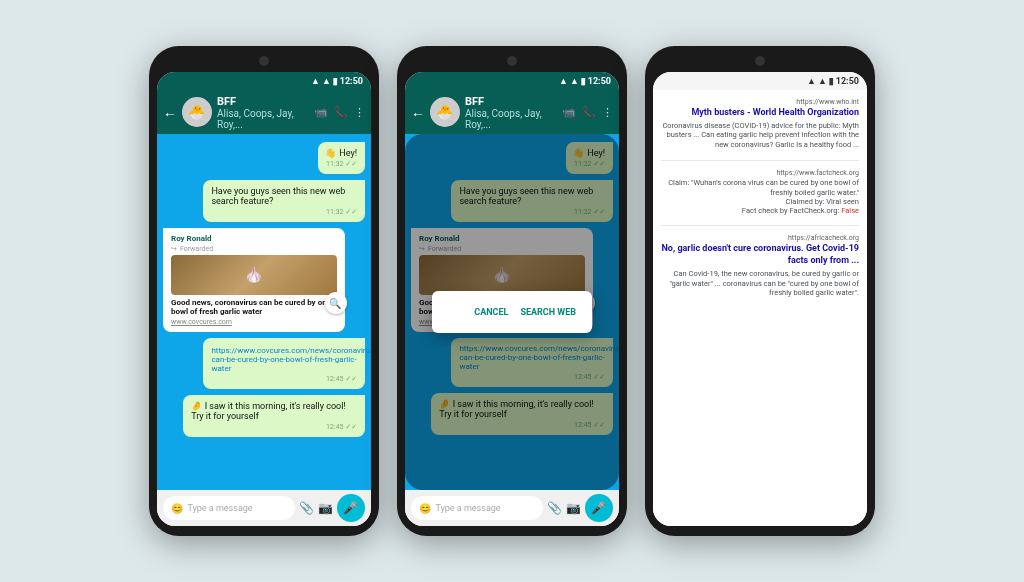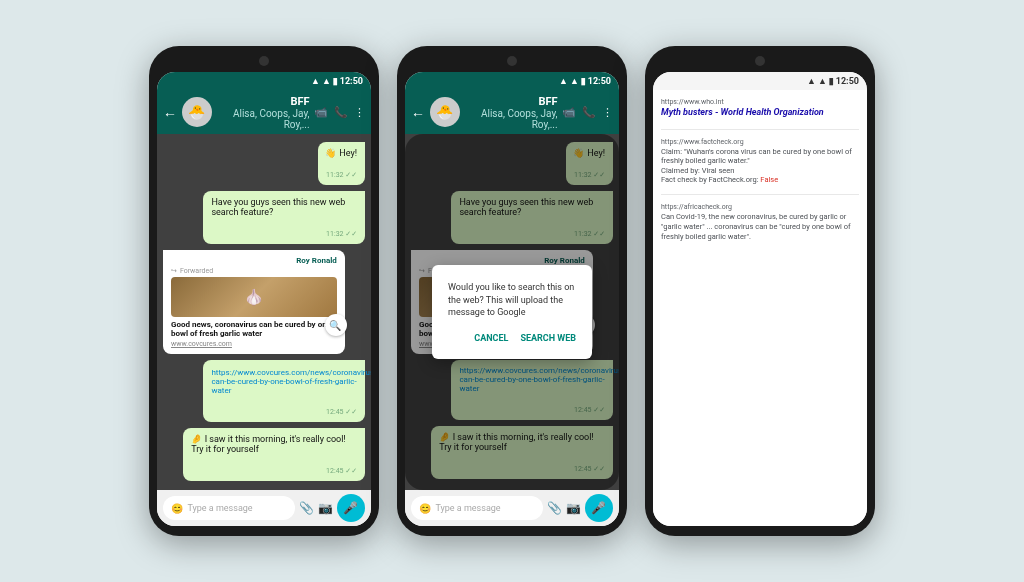--- a/index.html
+++ b/index.html
@@ -85,21 +85,20 @@
       background: #ccc;
       display: flex;
       align-items: center;
       justify-content: center;
       font-size: 14px;
       flex-shrink: 0;
     }
     .header-info {
       flex: 1;
       margin-left: 0;
-      text-align: right;
     }
     .header-name {
       color: #fff;
       font-size: 11px;
       font-weight: bold;
     }
     .header-sub {
       color: #b2dfdb;
       font-size: 10px;
     }
@@ -109,21 +108,21 @@
       align-items: center;
     }
     .header-icons span {
       color: #fff;
       font-size: 11px;
     }
 
     
     .chat-area {
       flex: 1;
-      background: #404040;
+      background: #0ea5e9;
       padding: 8px 6px;
       overflow: hidden;
       display: flex;
       flex-direction: column;
       gap: 6px;
     }
 
     
     .bubble-out {
       background: #dcf8c6;
@@ -151,38 +150,37 @@
       padding: 6px 8px;
       font-size: 9px;
       color: #111;
       align-self: flex-end;
       max-width: 90%;
     }
     .msg-time-green {
       font-size: 7px;
       color: #75a97d;
       text-align: right;
-      margin-top: 13px;
+      margin-top: 2px;
     }
 
     
     .forwarded-label {
       font-size: 7px;
       color: #999;
       display: flex;
       align-items: center;
       gap: 3px;
       margin-bottom: 2px;
     }
     .sender-name {
       font-size: 8px;
       font-weight: bold;
       color: #075e54;
       margin-bottom: 2px;
-      text-align: right;
     }
 
     
     .img-preview {
       width: 100%;
       height: 40px;
       background: linear-gradient(135deg, #8a6a3a, #c4a06a, #a07840);
       border-radius: 4px;
       margin-bottom: 3px;
       display: flex;
@@ -314,36 +312,36 @@
     .browser-status span {
       font-size: 9px;
       color: #333;
       font-weight: bold;
     }
     .browser-content {
       flex: 1;
       background: #fff;
       overflow: hidden;
       padding: 8px;
+      text-align: right;
     }
     .search-result {
       margin-bottom: 10px;
     }
     .result-url {
       font-size: 7px;
       color: #5f6368;
       margin-bottom: 1px;
     }
     .result-title {
       font-size: 9px;
       color: #1a0dab;
       font-weight: bold;
       margin-bottom: 2px;
       line-height: 1.3;
-      font-style: italic;
     }
     .result-snippet {
       font-size: 7.5px;
       color: #4d5156;
       line-height: 1.3;
     }
     .result-divider {
       border: none;
       border-top: 1px solid #e8e8e8;
       margin-bottom: 8px;
@@ -485,21 +483,20 @@
         <div class="blue-link">https://www.covcures.com/news/coronavirus-can-be-cured-by-one-bowl-of-fresh-garlic-water</div>
         <div class="msg-time-green">12:45 ✓✓</div>
       </div>
       <div class="bubble-emoji">
         <span>🤌 I saw it this morning, it's really cool! Try it for yourself</span>
         <div class="msg-time-green">12:45 ✓✓</div>
       </div>
 
       <div class="dialog-overlay">
         <div class="dialog-box">
-          <div class="dialog-text">Would you like to search this on the web? This will upload the message to Google</div>
           <div class="dialog-actions">
             <span class="dialog-btn">CANCEL</span>
             <span class="dialog-btn">SEARCH WEB</span>
           </div>
         </div>
       </div>
     </div>
 
     <div class="input-bar">
       <div class="input-field">
@@ -524,31 +521,33 @@
         <span style="font-size:9px;color:#333;">▮</span>
         <span style="font-size:9px;color:#333;font-weight:bold;">12:50</span>
       </div>
     </div>
 
     <div class="browser-content">
 
       <div class="search-result">
         <div class="result-url">https://www.who.int</div>
         <div class="result-title">Myth busters - World Health Organization</div>
+        <div class="result-snippet">Coronavirus disease (COVID-19) advice for the public: Myth busters ... Can eating garlic help prevent infection with the new coronavirus? Garlic is a healthy food ...</div>
       </div>
       <hr class="result-divider">
 
       <div class="search-result">
         <div class="result-url">https://www.factcheck.org</div>
         <div class="result-snippet">Claim: "Wuhan's corona virus can be cured by one bowl of freshly boiled garlic water."</div>
         <div class="fact-check-label">Claimed by: <span>Viral seen</span></div>
         <div class="fact-check-label">Fact check by FactCheck.org: <span class="fact-check-value">False</span></div>
       </div>
       <hr class="result-divider">
 
       <div class="search-result">
         <div class="result-url">https://africacheck.org</div>
+        <div class="result-title">No, garlic doesn't cure coronavirus. Get Covid-19 facts only from ...</div>
         <div class="result-snippet">Can Covid-19, the new coronavirus, be cured by garlic or "garlic water" ... coronavirus can be "cured by one bowl of freshly boiled garlic water".</div>
       </div>
 
     </div>
   </div>
 </div>
 
 </body></html>

